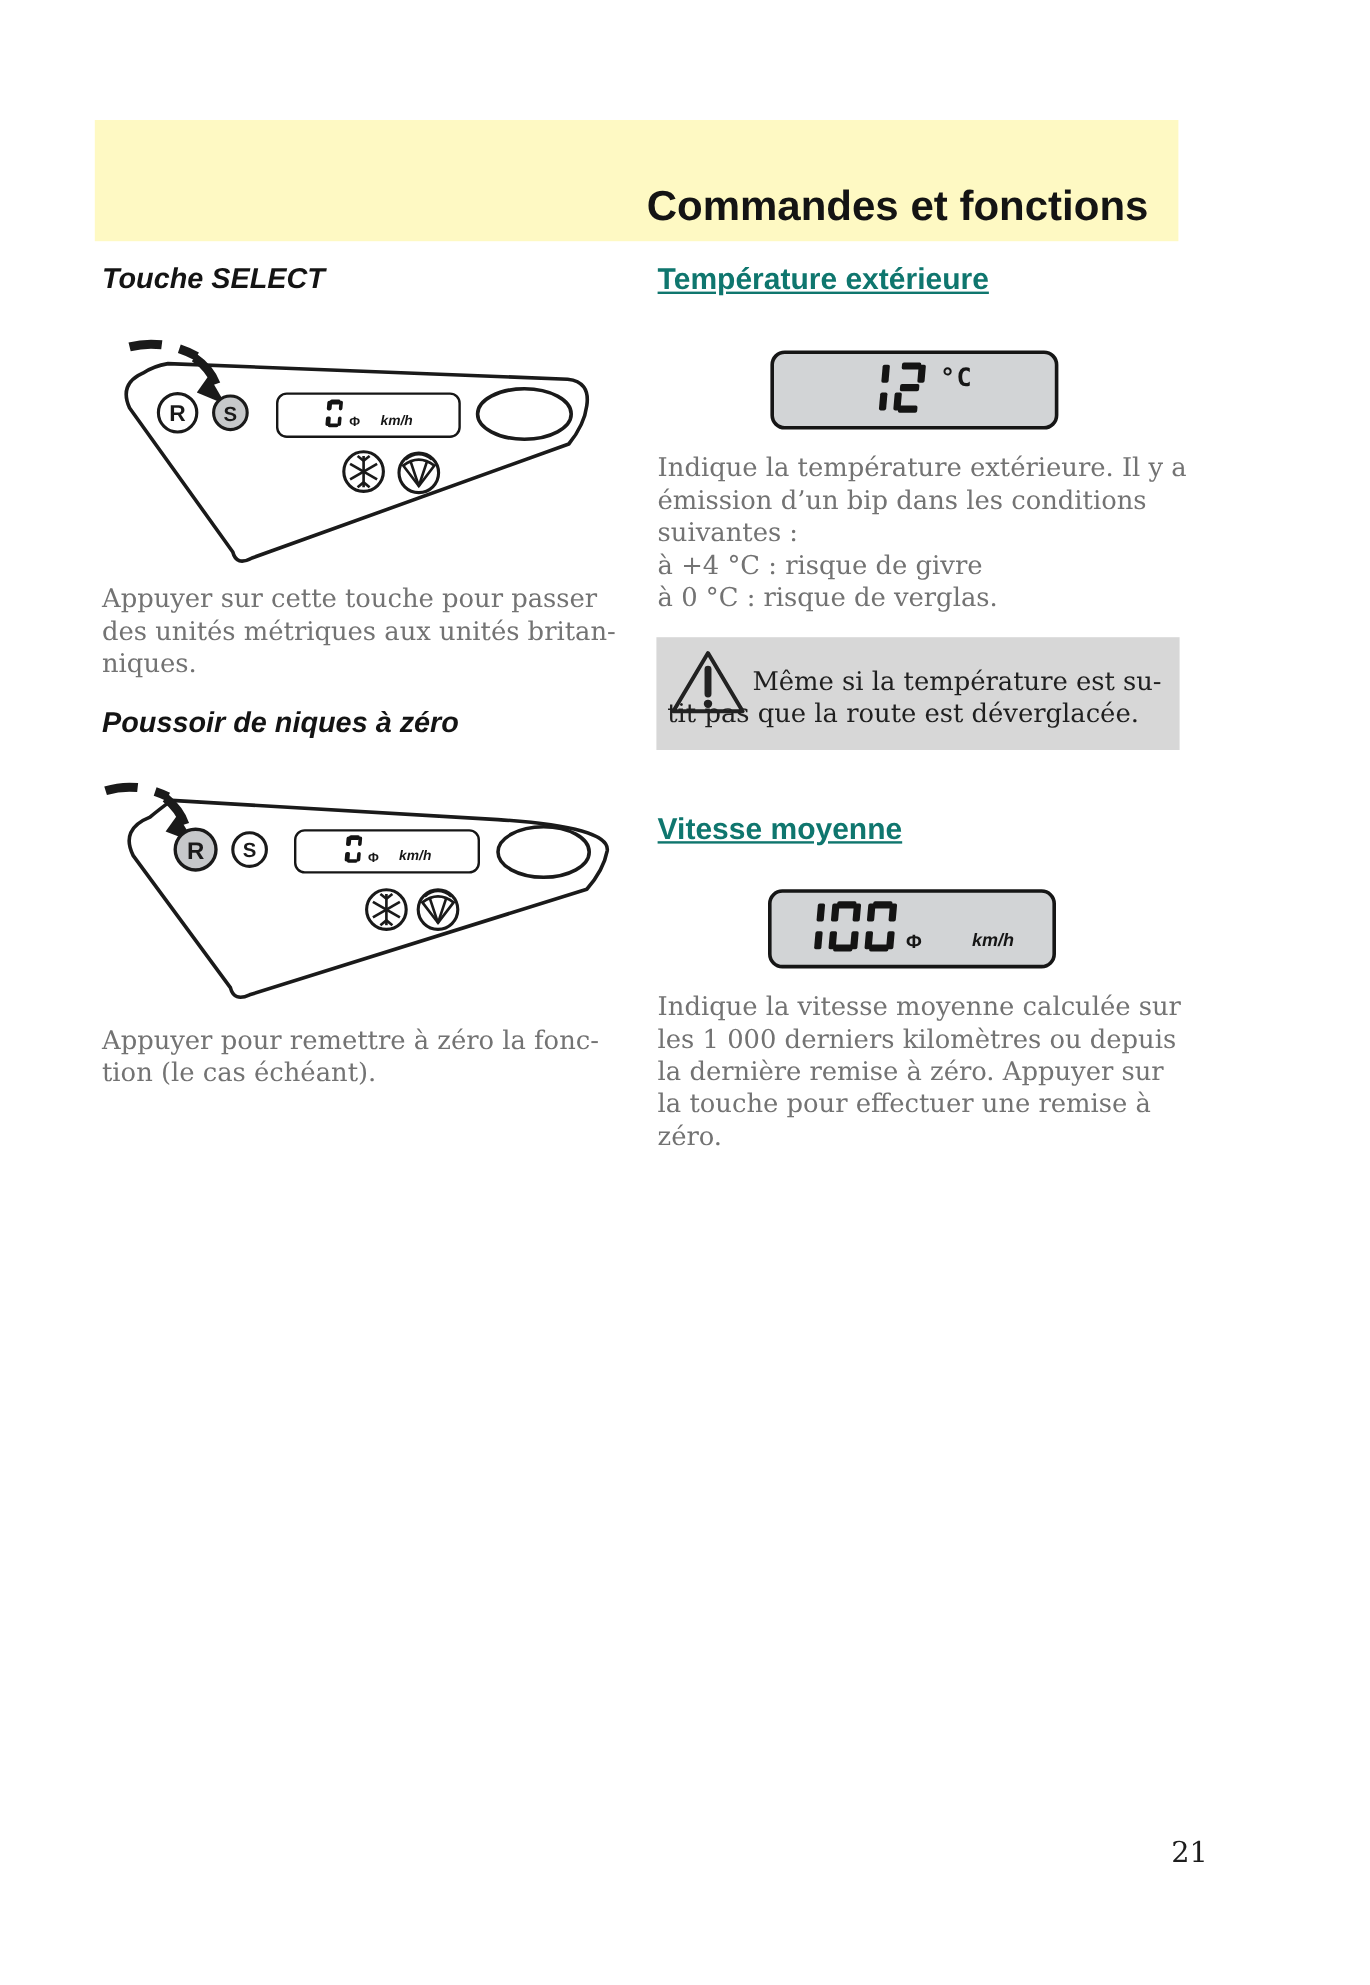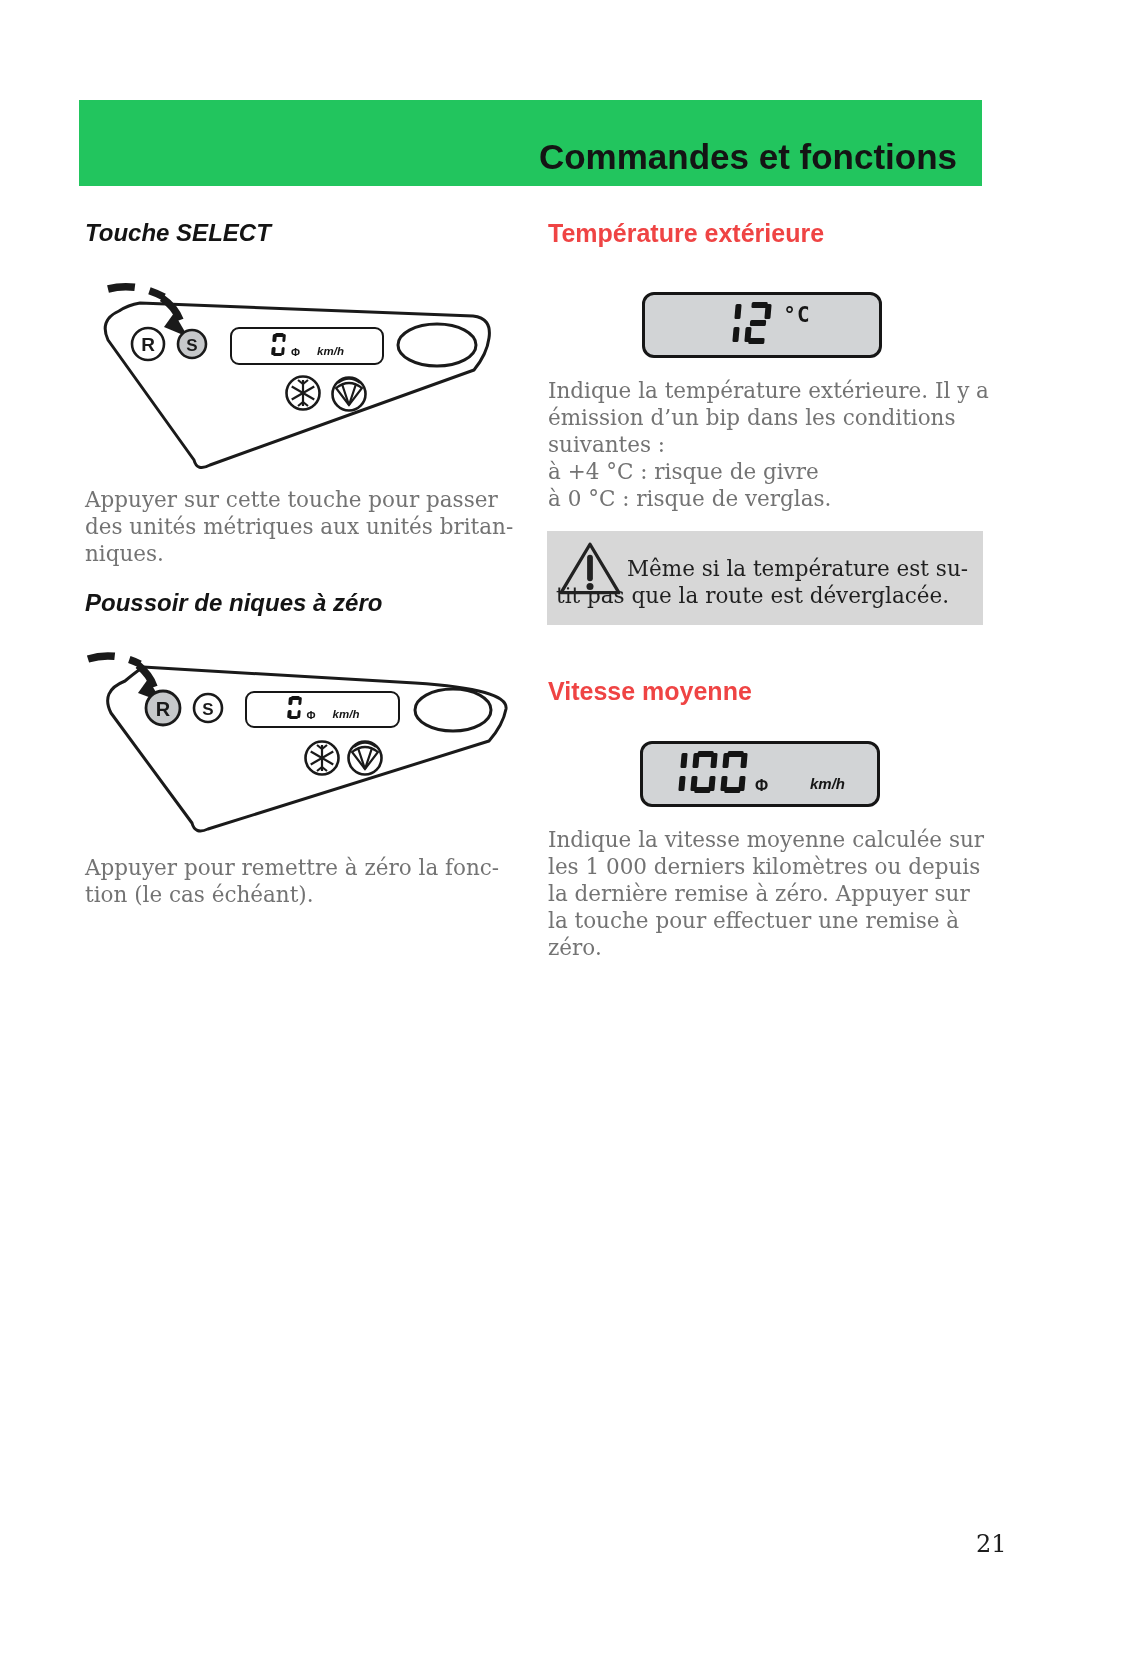--- a/index.html
+++ b/index.html
@@ -2,27 +2,27 @@
 <html lang="fr"><head>
 <meta charset="utf-8">
 <style>
   html,body{margin:0;padding:0;background:#ffffff;}
   #page{position:relative;width:1142px;height:1654px;background:#ffffff;overflow:hidden;
         font-family:"DejaVu Serif", serif;color:#1d1d1d;}
 
   .abs{position:absolute;}
 
   
-  .titlebar{left:79px;top:100px;width:903px;height:86px;background:#22c55e;
+  .titlebar{left:79px;top:100px;width:903px;height:101px;background:#fef9c3;
             display:flex;align-items:flex-end;justify-content:flex-end;}
   .titlebar h1{margin:0 25px 12px 0;font:bold 35px/1 "Liberation Sans", sans-serif;color:#141414;letter-spacing:0;}
 
   
   .h-left{font:bold italic 24px/1.1 "Liberation Sans", sans-serif;color:#141414;margin:0;}
-  .h-right{font:bold 25px/1.1 "Liberation Sans", sans-serif;color:#ef4444;margin:0;}
+  .h-right{font:bold 25px/1.1 "Liberation Sans", sans-serif;color:#0f766e;margin:0;text-decoration:underline;}
 
   
   .body{white-space:pre;font:21.5px/27px "DejaVu Serif", serif;color:#737373;margin:0;}
 
   
   .lcd{display:flex;align-items:center;background:#d2d4d6;border:3px solid #161616;border-radius:12px;box-sizing:border-box;}
   .lcd-small{background:#ffffff;border-width:2.5px;border-radius:9px;justify-content:center;}
   .lcd-avg{font:bold 16px "Liberation Sans", sans-serif;color:#161616;align-self:flex-end;margin:0 0 9px 6px;}
   .lcd-kmh{font:bold italic 15px "Liberation Sans", sans-serif;color:#161616;}
   .lcd-degc{font:bold 21px "DejaVu Sans Mono", monospace;color:#161616;align-self:flex-start;margin:8px 0 0 10px;letter-spacing:1px;}

